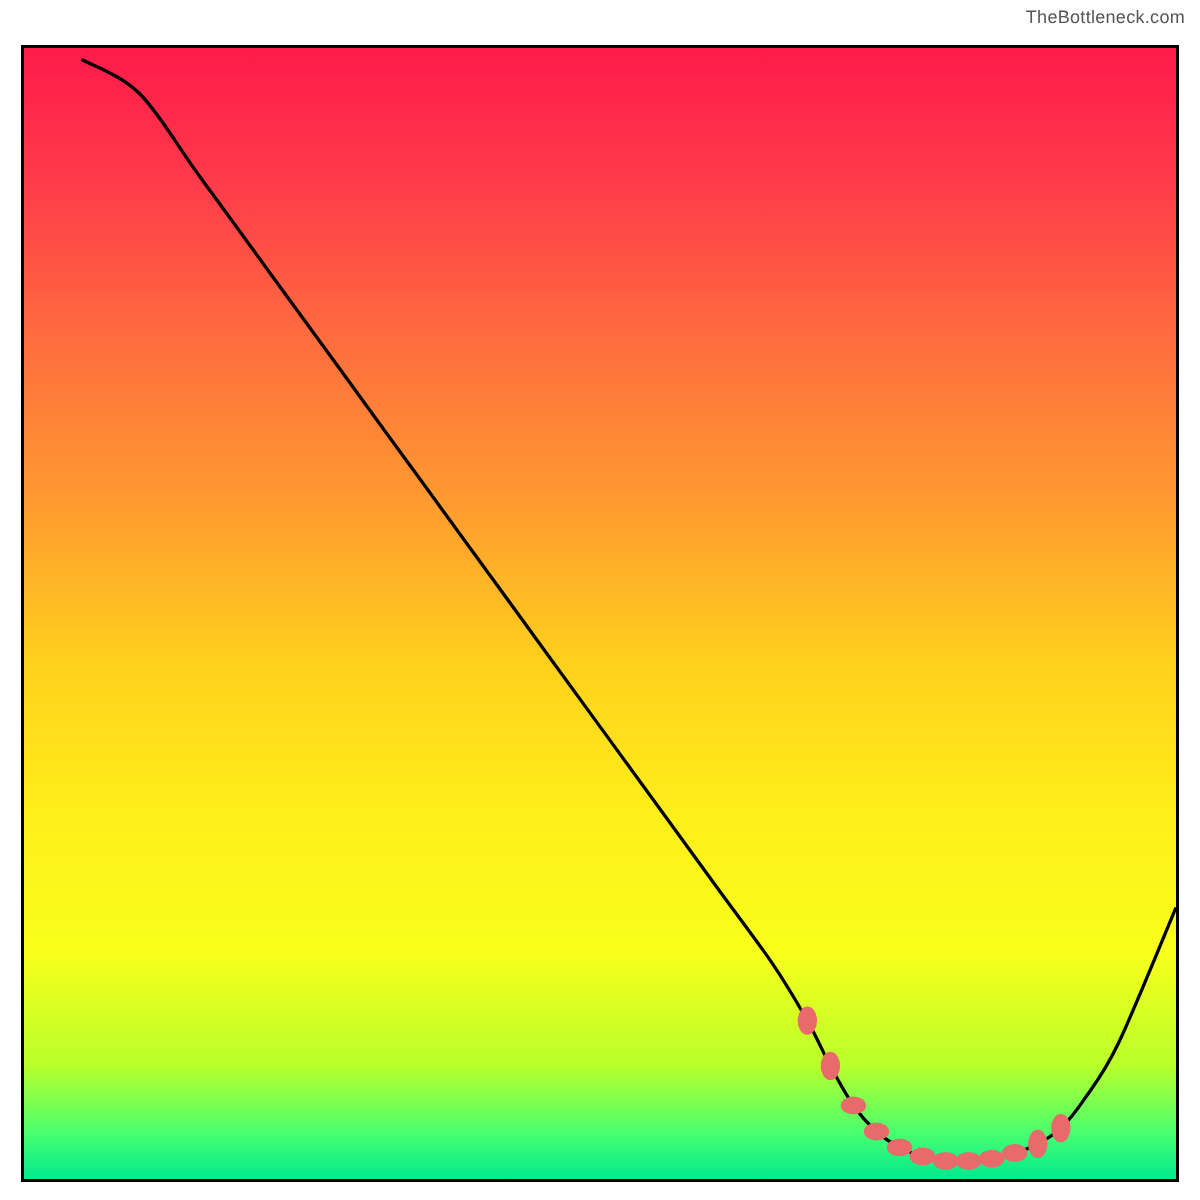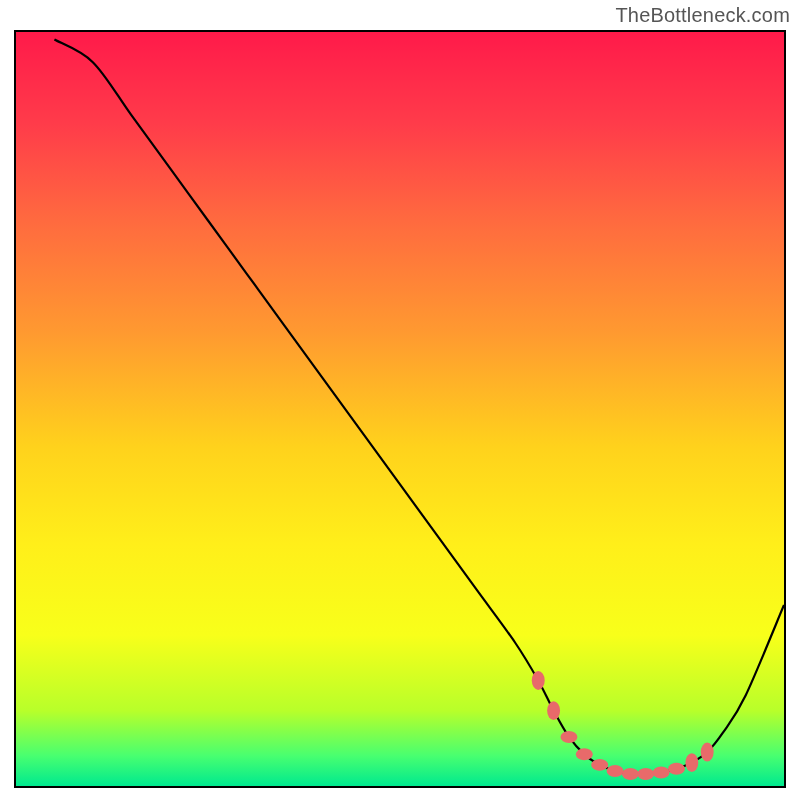--- a/index.html
+++ b/index.html
@@ -13,21 +13,21 @@
   }
   .wrap {
     position: relative;
     width: 800px;
     height: 800px;
   }
   .attribution {
     position: absolute;
     top: 4px;
     right: 10px;
-    font-size: 20px;
+    font-size: 12px;
     font-weight: 400;
     color: #555;
     letter-spacing: 0.2px;
     z-index: 10;
     text-align: right;
   }
   .plot-box {
     position: absolute;
     left: 14px;
     top: 30px;

